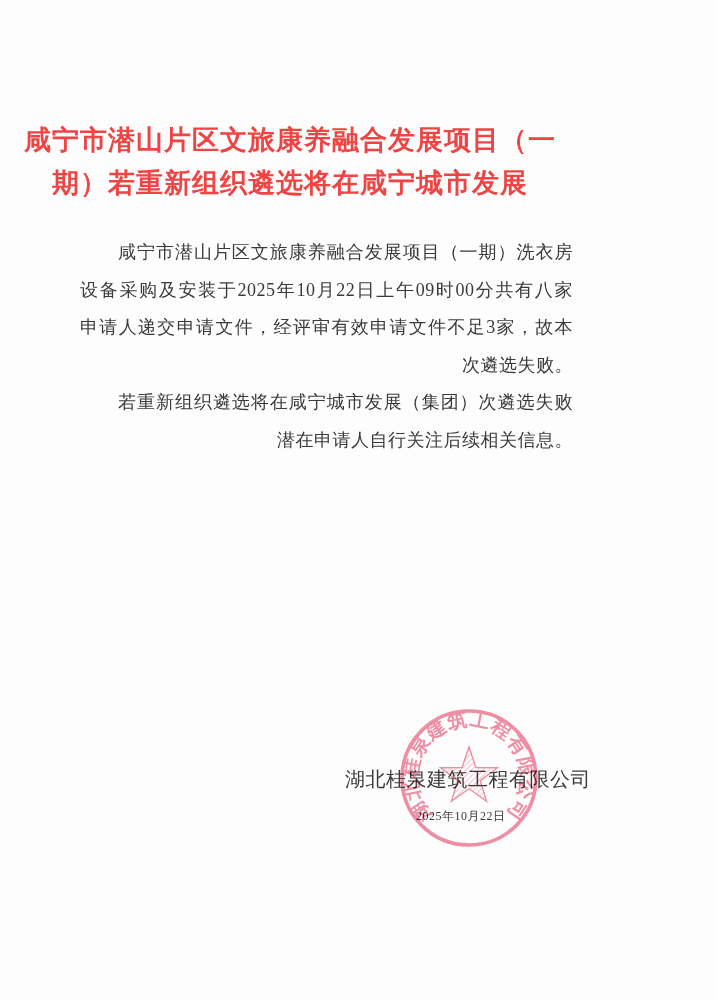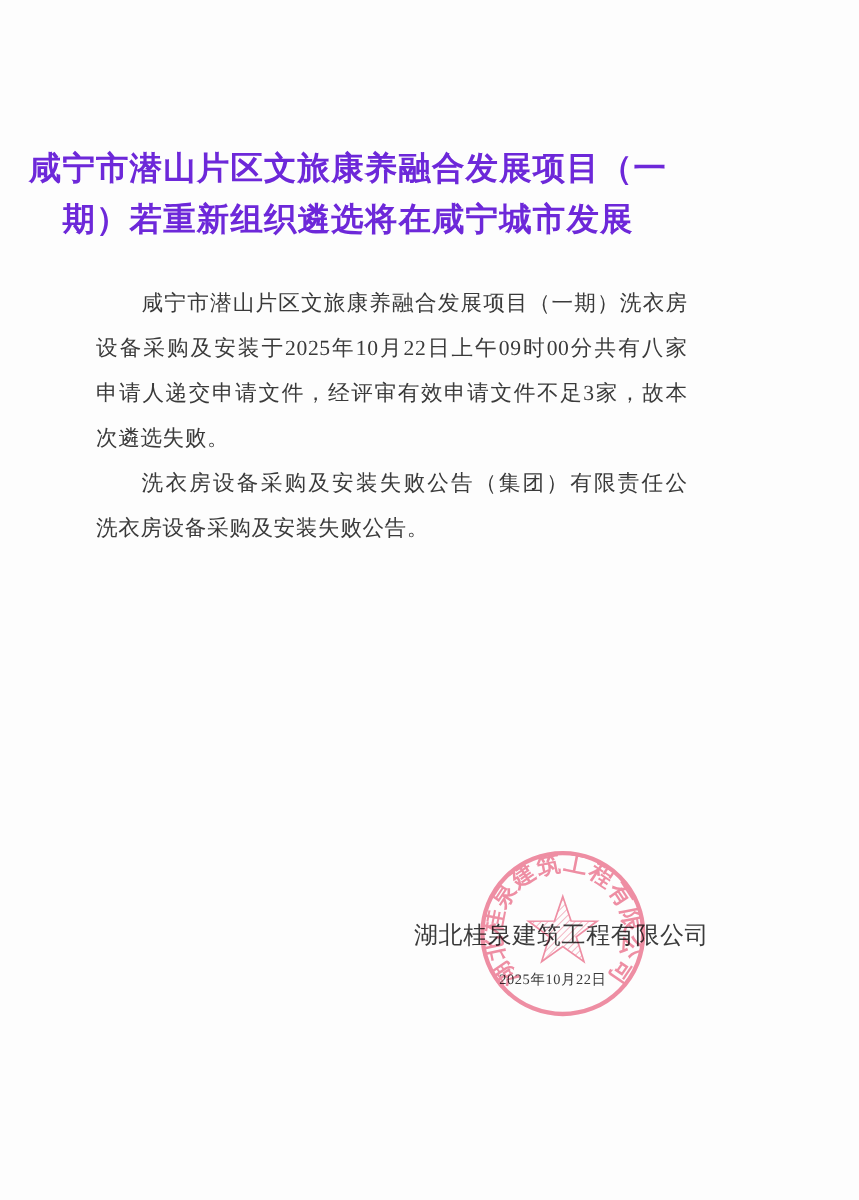--- a/index.html
+++ b/index.html
@@ -16,32 +16,32 @@
   }
   .title{
     position:absolute;
     top:119px;left:0;width:580px;
     margin:0;
     text-align:center;
     font-size:27px;
     font-weight:700;
     line-height:43px;
     letter-spacing:1px;
-    color:#6d28d9;
+    color:#ef4444;
   }
   .title .tl{display:block;}
   .doc-body{
     position:absolute;
     top:234px;left:80px;width:493px;
     font-size:18px;
     line-height:37.6px;
     color:#3a3a3a;
     letter-spacing:0.5px;
   }
-  .ln{white-space:normal;}
+  .ln{white-space:normal;text-align:right;}
   .ln.full{text-align:justify;text-align-last:justify;}
   .ln.indent{text-indent:38px;}
   .sig-company{
     position:absolute;
     left:345px;top:766px;
     font-size:20px;
     letter-spacing:0.5px;
     color:#3a3a3a;
   }
   .sig-date{
@@ -72,22 +72,22 @@
   <h1 class="title">
     <span class="tl">咸宁市潜山片区文旅康养融合发展项目（一</span>
     <span class="tl">期）若重新组织遴选将在咸宁城市发展</span>
   </h1>
 
   <div class="doc-body">
     <div class="ln full indent">咸宁市潜山片区文旅康养融合发展项目（一期）洗衣房</div>
     <div class="ln full">设备采购及安装于2025年10月22日上午09时00分共有八家</div>
     <div class="ln full">申请人递交申请文件，经评审有效申请文件不足3家，故本</div>
     <div class="ln">次遴选失败。</div>
-    <div class="ln full indent">洗衣房设备采购及安装失败公告（集团）有限责任公</div>
-    <div class="ln">洗衣房设备采购及安装失败公告。</div>
+    <div class="ln full indent">若重新组织遴选将在咸宁城市发展（集团）次遴选失败</div>
+    <div class="ln">潜在申请人自行关注后续相关信息。</div>
   </div>
 
   <div class="sig-company">湖北桂泉建筑工程有限公司</div>
   <div class="sig-date">2025年10月22日</div>
 
   <svg class="seal" viewBox="0 0 170 170" xmlns="http://www.w3.org/2000/svg">
     <defs>
       <pattern id="hatch" width="4" height="4" patternUnits="userSpaceOnUse" patternTransform="rotate(45)">
         <line x1="0" y1="0" x2="0" y2="4" stroke="#f2a0b2" stroke-width="1.4"></line>
       </pattern>

